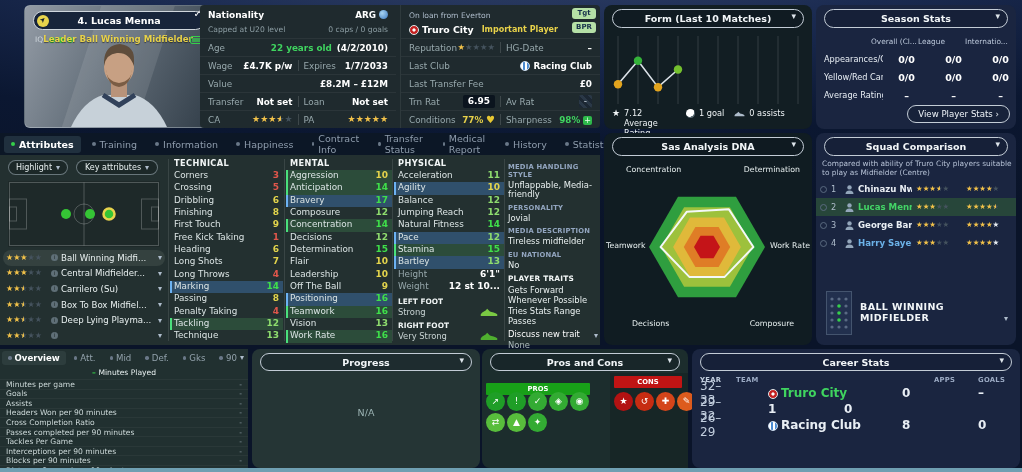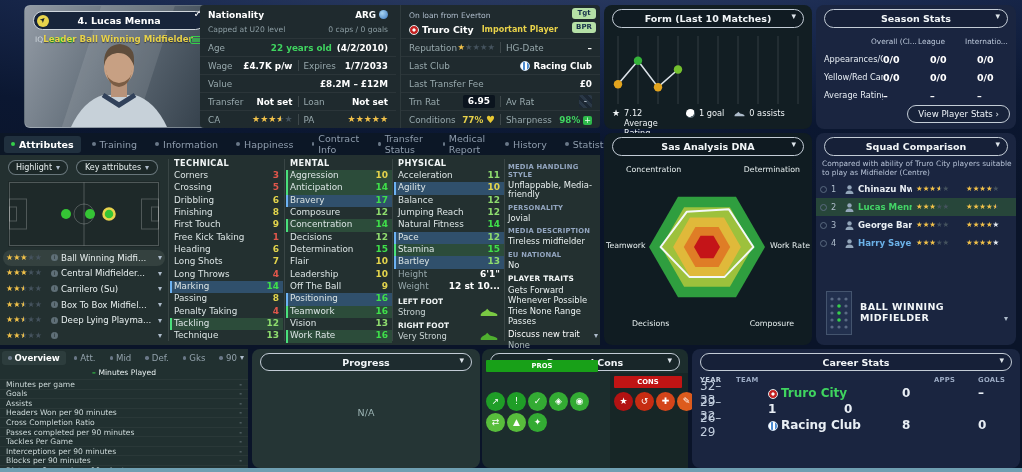--- a/index.html
+++ b/index.html
@@ -70,21 +70,21 @@
   .fstat{display:flex;gap:4px;align-items:flex-start;}
   .fstar{color:#f2f6f8;font-size:9px;}
   .fstar::after{content:"★";}
   .ballic{width:9px;height:9px;border-radius:50%;background:radial-gradient(circle at 40% 35%,#fff 0 55%,#5a6a72 60%);margin-top:1px;}
   .bootic{width:11px;height:9px;margin-top:1px;}
   .spanel{left:816px;top:5px;width:200px;height:124px;background:#19244066;background-color:#1a2540;}
   .srow{position:absolute;left:8px;right:4px;display:flex;align-items:center;}
   .scol{width:47px;flex:0 0 47px;}
   .shead{font-size:7.4px;color:#bcc8da;}
   .slabel{flex:1;font-size:8.2px;color:#e8eef4;white-space:nowrap;overflow:hidden;}
-  .sval{font-size:9.5px;font-weight:bold;color:#fff;}
+  .sval{font-size:9.5px;font-weight:bold;color:#fff;text-align:center;}
   .vps{position:absolute;right:6px;bottom:6px;height:18px;border:1px solid #c3ccd6;border-radius:9px;padding:0 10px;
     font-size:8.6px;color:#eef3f8;display:flex;align-items:center;background:rgba(20,30,50,.4);}
   
   .tabbar{position:absolute;left:0;top:133px;width:600px;height:22px;background:#0c1726;display:flex;align-items:center;gap:4px;padding:0 4px;}
   .tab{display:flex;align-items:center;gap:4px;padding:3px 7px;border-radius:3px;font-size:9.5px;color:#8e9cac;}
   .tab.on{background:#20303e;color:#fff;font-weight:bold;}
   .tdot{width:4px;height:4px;border-radius:50%;background:#6a7888;}
   .tab.on .tdot{background:#35d04a;}
   
   .apanel{left:0;top:155px;width:600px;height:190px;background:#233030;border-radius:0;}
@@ -702,21 +702,21 @@
       <div class="mh">PERSONALITY</div>
       <div class="mv">Jovial</div>
       <div class="mh">MEDIA DESCRIPTION</div>
       <div class="mv">Tireless midfielder</div>
       <div class="mh">EU NATIONAL</div>
       <div class="mv">No</div>
       <div class="mh w">PLAYER TRAITS</div>
       <div>
 
       <div class="mtrait">Gets Forward Whenever Possible</div>
-          <div class="mtrait">Tries None Range Passes</div>
+          <div class="mtrait">Tries Stats Range Passes</div>
         </div>
       <div class="mdisc">
         <span>Discuss new trait</span>
         <span class="chevg">▾</span>
       </div>
       <div class="mv" style="color:#aebcbc">None</div>
     </div>
   </div>
 
   <div class="panel dpanel">
@@ -901,21 +901,21 @@
     </div>
     <div class="na">N/A</div>
   </div>
 
   <div class="panel bpanel pcpanel">
     <div class="rside"></div>
     <div class="hpill" style="height:18px">
       <span>Pros and Cons</span>
       <span class="chev">▾</span>
     </div>
-    <div class="pcbar" style="left:4px;top:11px;width:112px;background:#18a018">PROS</div>
+    <div class="pcbar" style="left:4px;top:34px;width:104px;background:#18a018">PROS</div>
     <div class="pcbar" style="left:132px;top:27px;width:68px;background:#c01414">CONS</div>
     <div class="icnrow" style="left:4px;top:43px;width:112px;flex-wrap:wrap">
 
     <span class="icn p-a">↗</span>
         <span class="icn p-a">!</span>
         <span class="icn p-b">✓</span>
         <span class="icn p-b">◈</span>
         <span class="icn p-b">◉</span>
         <span class="icn p-c">⇄</span>
         <span class="icn p-c">▲</span>

